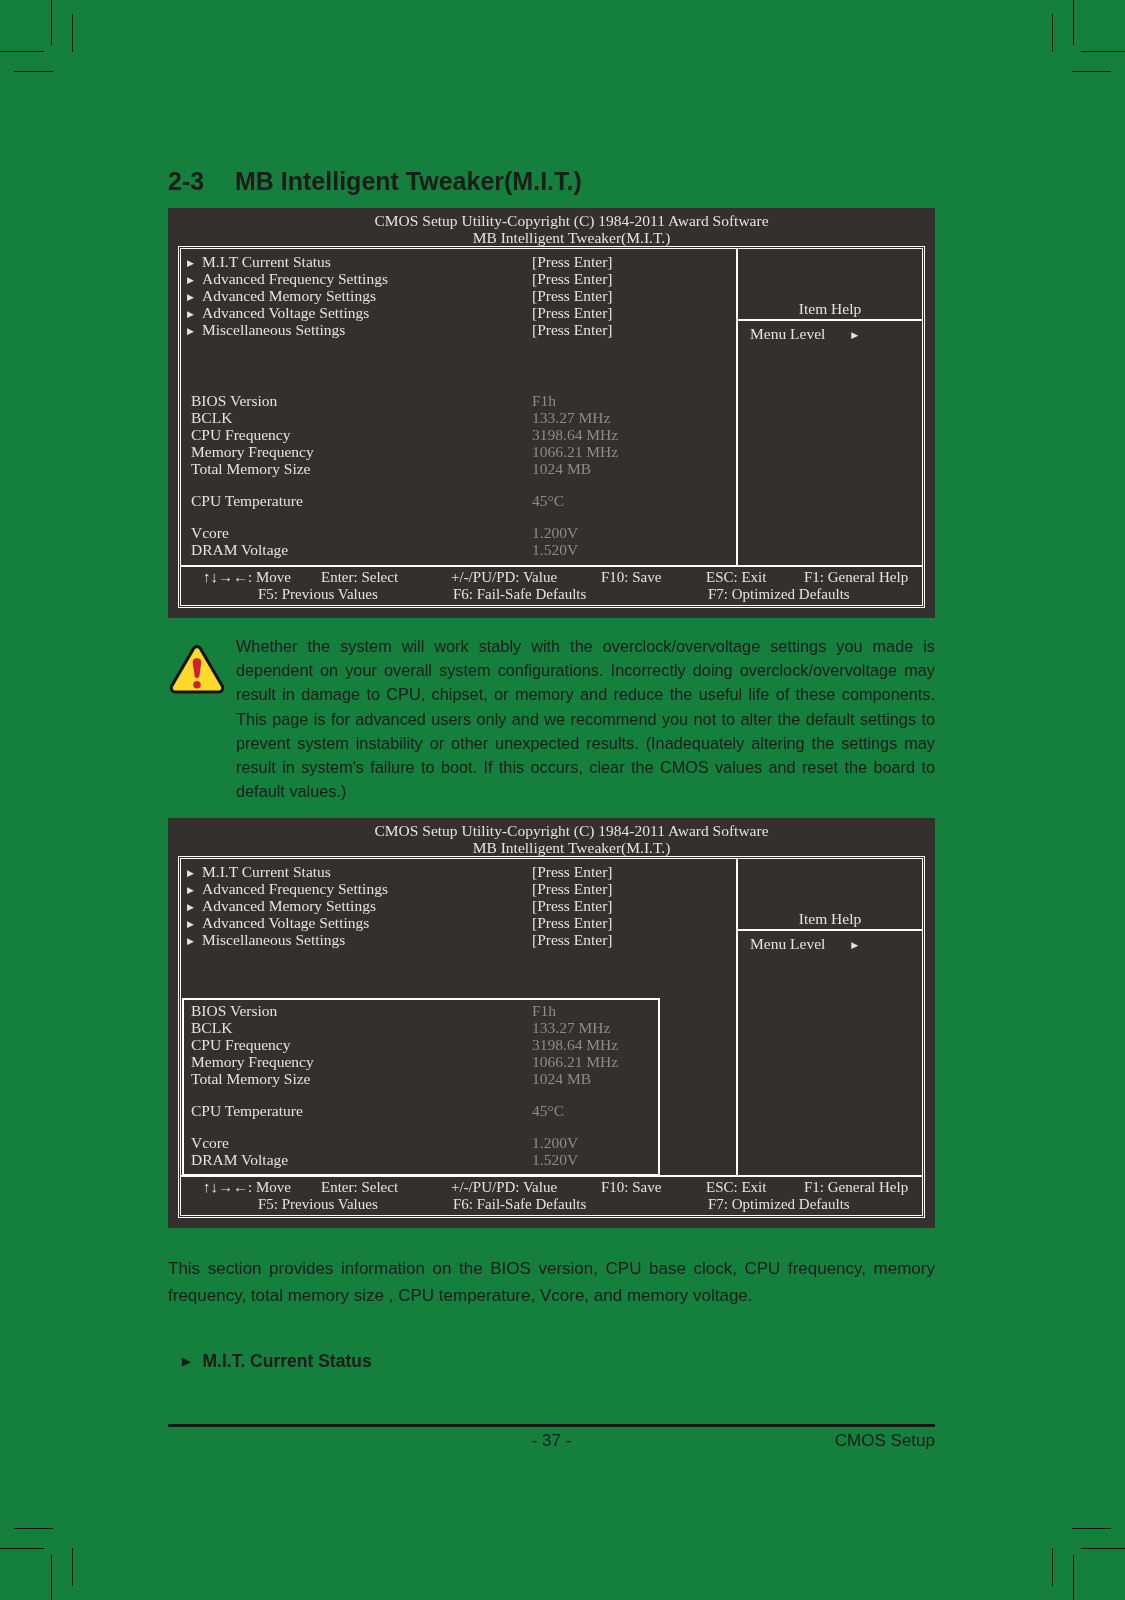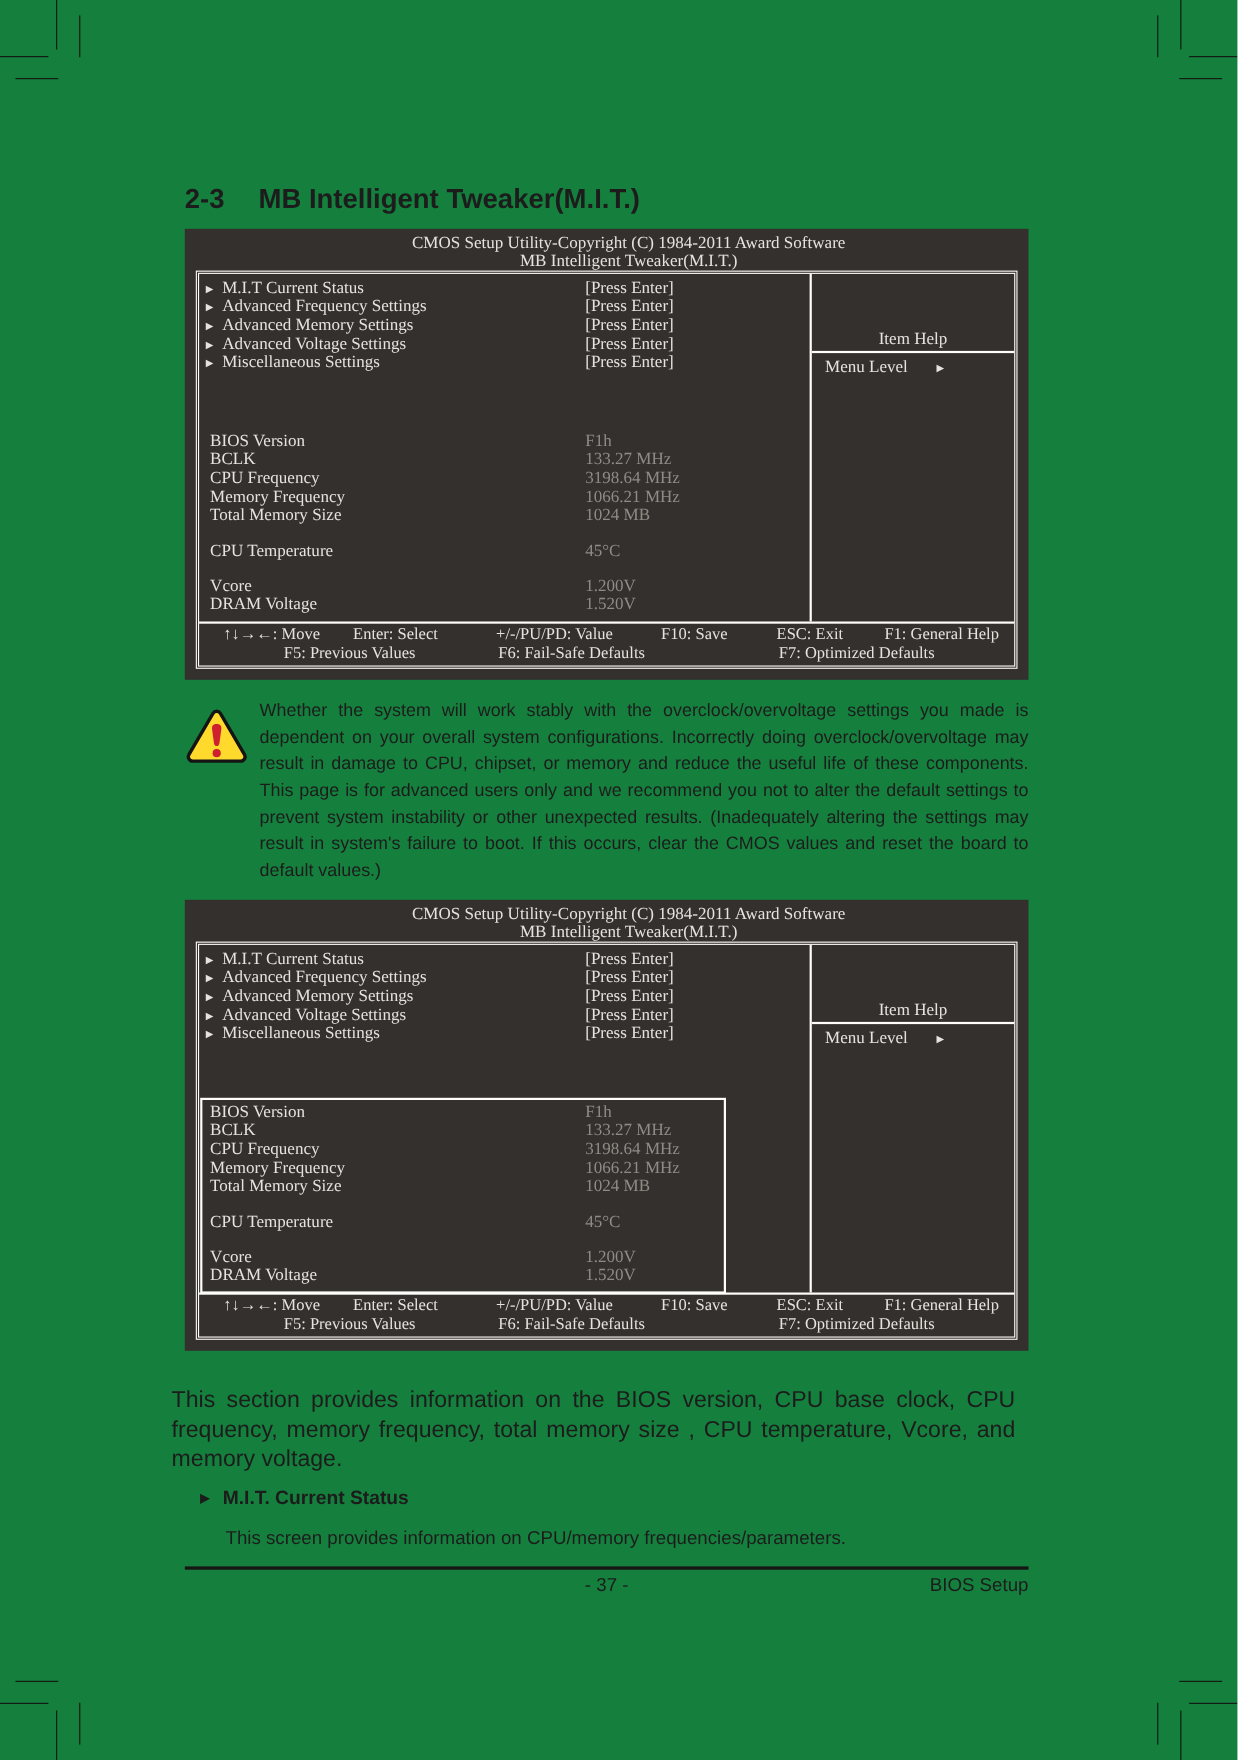--- a/index.html
+++ b/index.html
@@ -43,21 +43,21 @@
   .r1 span:nth-child(5){width:98px;}
   .r2 span:nth-child(1){margin-left:55px;width:195px;} .r2 span:nth-child(2){width:255px;}
   .mit-highlight{display:none;position:absolute;left:14px;top:180px;width:474px;height:174px;
                  border:2px solid var(--screen-border,#fffefa);pointer-events:none;}
   .with-highlight .mit-highlight{display:block;}
   
   .warning{position:absolute;left:168px;top:634px;width:767px;display:flex;}
   .warning-icon-wrap{width:68px;flex:none;padding-top:8px;}
   .warning-text{flex:1;font-size:16.3px;line-height:24.2px;text-align:justify;}
   
-  .description{position:absolute;left:156px;top:1238px;width:767px;font-size:21px;line-height:27px;text-align:justify;}
+  .description{position:absolute;left:168px;top:1238px;width:767px;font-size:17px;line-height:27px;text-align:justify;}
   .subsection{position:absolute;left:168px;top:1350px;width:767px;}
   .subsection-title{margin:0;font-size:17.5px;line-height:22px;font-weight:bold;padding-left:14px;}
   .h-arrow{display:inline-block;font-size:11px;vertical-align:2px;margin-right:12px;}
   .subsection-body{margin:15px 0 0 37px;font-size:17px;line-height:22px;}
   
   .footer-rule{position:absolute;left:168px;top:1424px;width:767px;height:3px;background:#161616;}
   .footer{position:absolute;left:168px;top:1431px;width:767px;height:22px;font-size:17px;}
   .f-center{position:absolute;left:0;right:0;text-align:center;}
   .f-right{position:absolute;right:0;top:0;}
 </style>
@@ -237,22 +237,21 @@
       </div>
     </div>
     <div class="mit-highlight"></div>
   </div>
 </div>
 
   <p class="description">This section provides information on the BIOS version, CPU base clock, CPU frequency, memory frequency, total memory size , CPU temperature, Vcore, and memory voltage.</p>
 
   <div class="subsection">
     <h2 class="subsection-title"><span class="h-arrow">▶</span><span>M.I.T. Current Status</span></h2>
-    <p class="subsection-body">This screen provides information on CPU/memory frequencies/parameters.</p>
   </div>
 
   <div class="footer-rule"></div>
   <div class="footer">
     <span class="f-center">- 37 -</span>
-    <span class="f-right">BIOS Setup</span>
+    <span class="f-right">CMOS Setup</span>
   </div>
 
 </div>
 
 </body></html>

